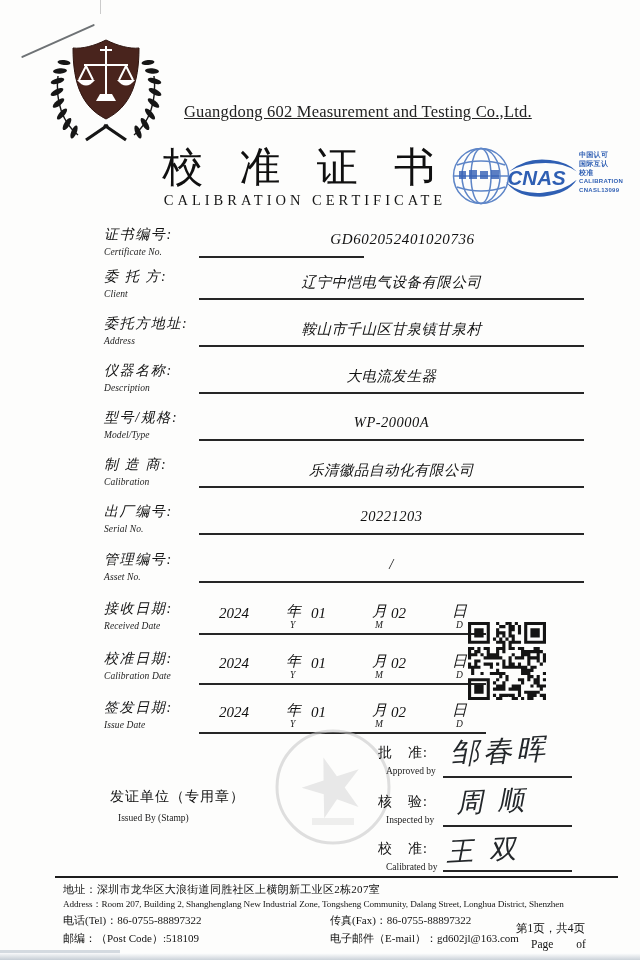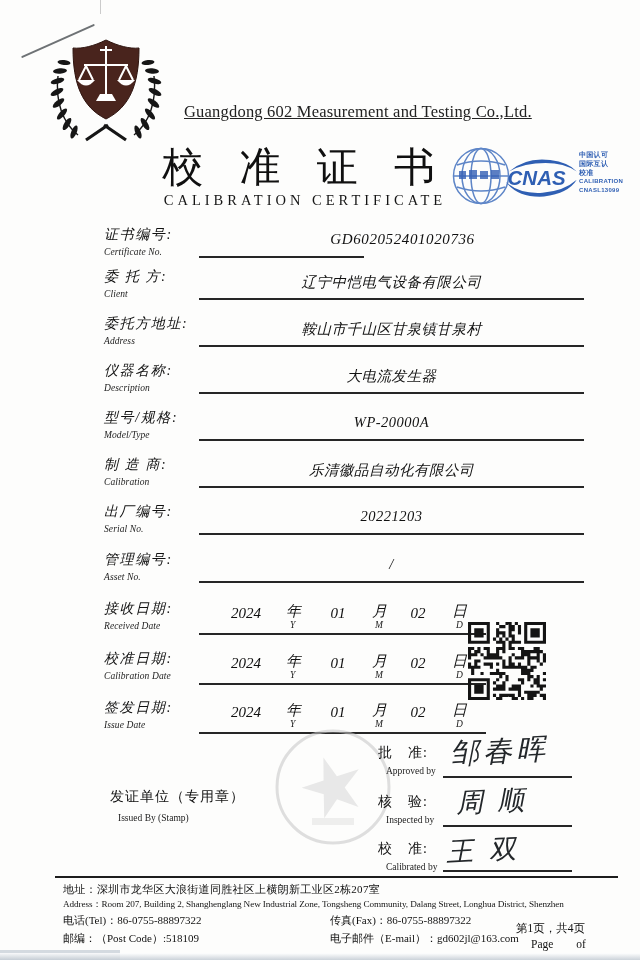--- a/index.html
+++ b/index.html
@@ -37,21 +37,21 @@
   
   .row { position:absolute; left:16px; width:640px; height:48px;font-style:italic; }
   .lab-cn { position:absolute; left:88px; top:0; font-size:14px; letter-spacing:1.6px; color:#111; white-space:nowrap; }
   .lab-en { position:absolute; left:88px; top:21px; font-size:9.5px; letter-spacing:.1px; color:#222; white-space:nowrap; }
   .f-line { position:absolute; left:183px; top:30px; width:385px; height:2px; background:#262626; }
   .f-line.short { width:165px; }
   .f-value { position:absolute; left:183px; top:5px; width:385px; text-align:center;
     font-size:14.5px; letter-spacing:.5px; color:#111; }
   .f-value.left { text-align:center; padding-left:22px; font-size:15px; letter-spacing:.6px; }
   
-  .d-val { position:absolute; top:5px; width:54px; text-align:center; font-size:15px; color:#111; }
+  .d-val { position:absolute; top:5px; width:54px; font-size:15px; color:#111; }
   .d-cn  { position:absolute; top:2px; font-size:15px; color:#111; }
   .d-sub { position:absolute; top:20px; font-size:9.5px; color:#222; }
   .d-line { position:absolute; left:183px; top:33px; width:287px; height:2px; background:#262626; }
   .qr { position:absolute; left:468px; top:622px; width:78px; height:78px; }
   
   .issued-cn { position:absolute; left:110px; top:788px; font-size:14px; letter-spacing:1px; color:#111; }
   .issued-en { position:absolute; left:118px; top:813px; font-size:9.5px; color:#222; }
   .stamp { position:absolute; left:272px; top:726px; width:122px; height:122px; opacity:.55; }
   .sig-row { position:absolute; left:0; width:640px; height:50px; }
   .sig-cn { position:absolute; left:378px; top:0; font-size:14px; letter-spacing:1px; color:#111; white-space:nowrap; }

